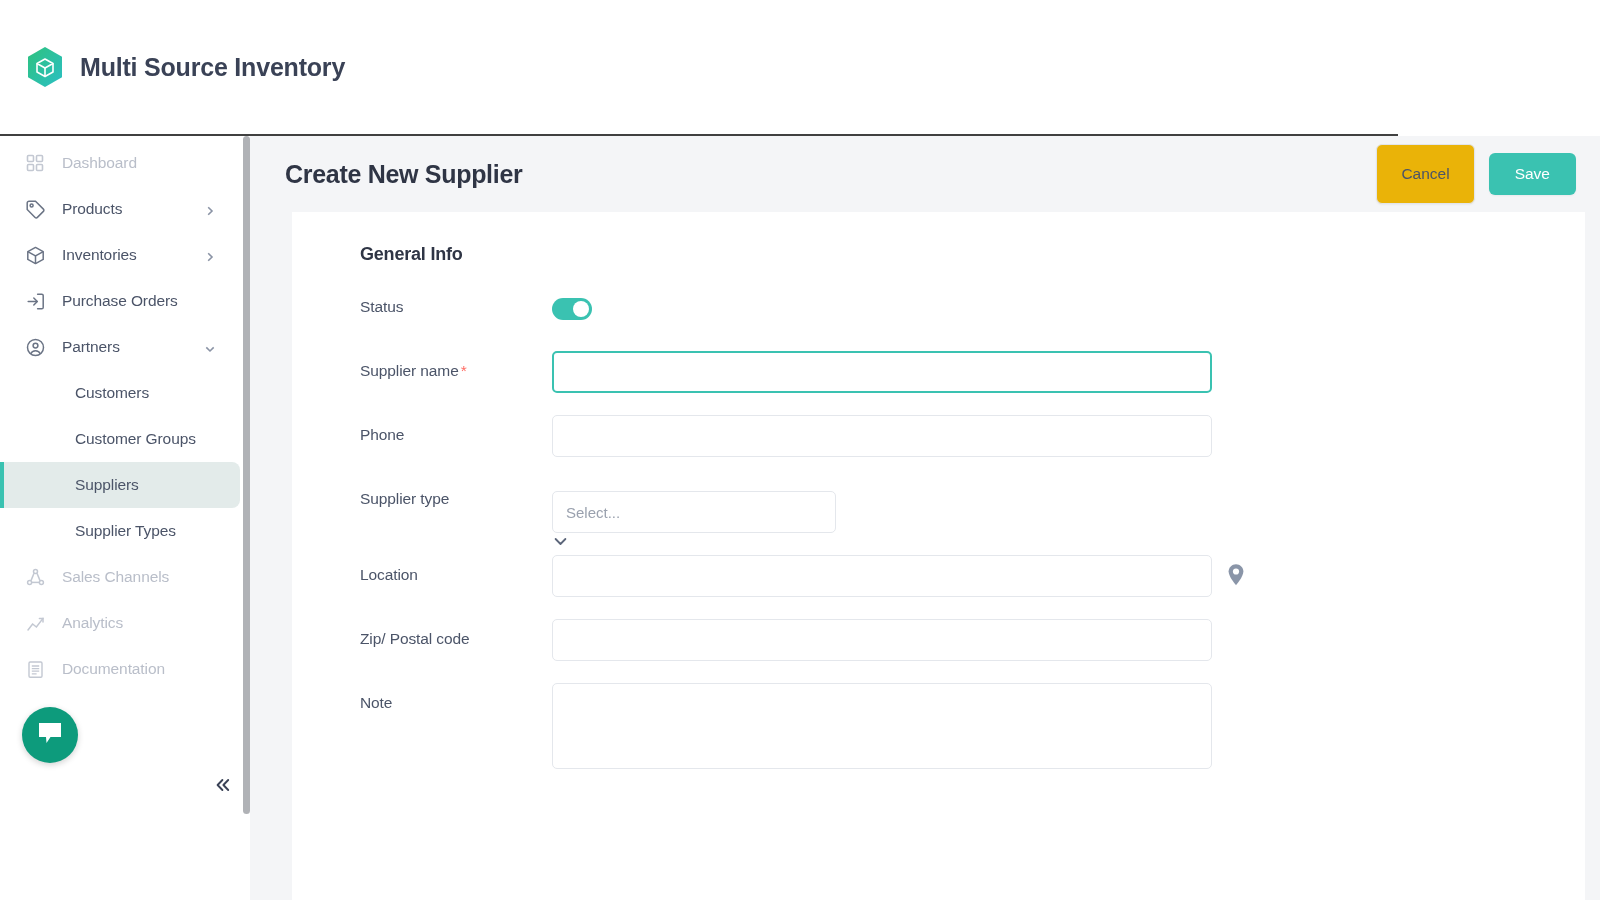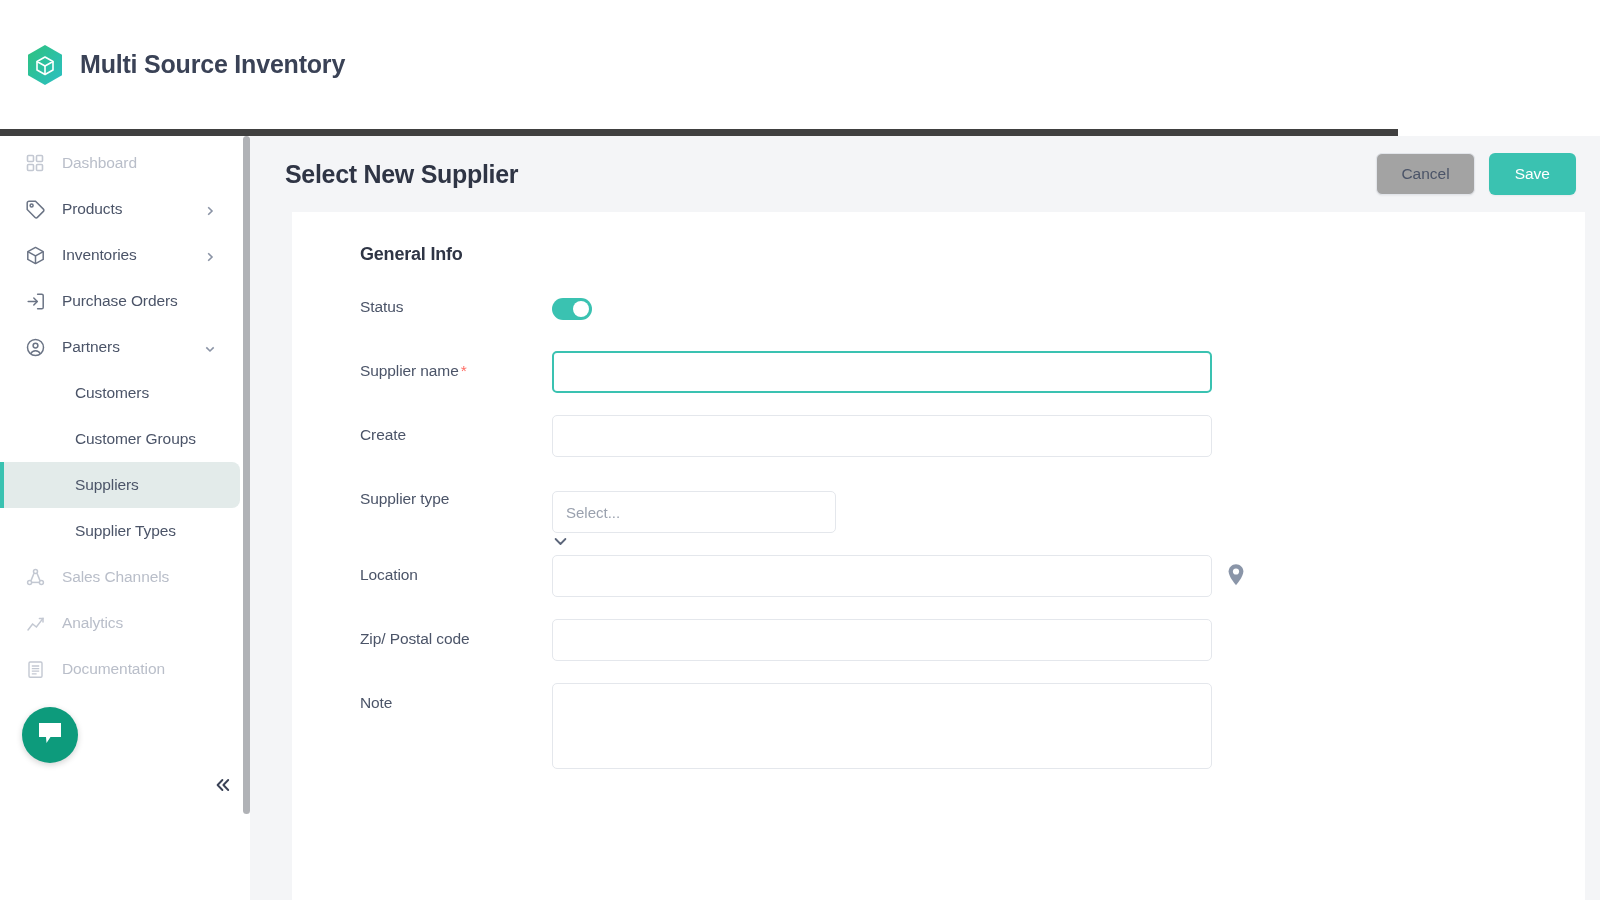--- a/index.html
+++ b/index.html
@@ -7,21 +7,21 @@
     width: 1600px; height: 900px;
     background: #ffffff;
     font-family: "Liberation Sans", sans-serif;
     overflow: hidden;
   }
   #app { position: relative; width: 1600px; height: 900px; background: #ffffff; }
 
   
   .topbar {
     position: absolute; left: 0; top: 0; width: 1398px; height: 136px;
-    background: #ffffff; border-bottom: 7px solid #404040;
+    background: #ffffff; border-bottom: 2px solid #404040;
     display: flex; align-items: center; padding-left: 26px;
   }
   .brand { display: flex; align-items: center; gap: 16px; }
   .brand-logo { width: 38px; height: 42px; display: block; }
   .brand-title {
     font-size: 25px; font-weight: 700; color: #3a4256; letter-spacing: -0.2px;
     white-space: nowrap;
   }
 
   
@@ -85,22 +85,22 @@
   }
   .page-title {
     font-size: 25px; font-weight: 700; color: #2f3545; letter-spacing: -0.3px;
   }
   .head-actions { display: flex; align-items: center; gap: 14px; }
   .btn {
     border-radius: 6px; font-size: 15.5px; cursor: pointer; border: none;
     font-family: "Liberation Sans", sans-serif;
   }
   .btn-cancel {
-    background: #a3a3a3; color: #4b5468; border: 1px solid #e2e5ea;
-    padding: 0 24px; height: 42px; box-shadow: 0 1px 2px rgba(16,24,40,.05);
+    background: #eab308; color: #4b5468; border: 1px solid #e2e5ea;
+    padding: 0 24px; height: 60px; box-shadow: 0 1px 2px rgba(16,24,40,.05);
   }
   .btn-save {
     background: #3ac2b1; color: #ffffff; padding: 0 26px; height: 42px;
     box-shadow: 0 1px 2px rgba(16,24,40,.05);
   }
 
   .card {
     position: absolute; left: 42px; top: 76px; width: 1293px; height: 688px;
     background: #ffffff;
   }
@@ -311,21 +311,21 @@
     <span>
       <svg width="28" height="26" viewBox="0 0 28 26" fill="#ffffff">
         <path d="M3 3 H25 V17 H14.5 L10.5 23 L10 17 H3 Z"></path>
       </svg>
     </span>
   </div>
 
   <div class="main">
 
     <div class="page-head">
-      <div class="page-title">Select New Supplier</div>
+      <div class="page-title">Create New Supplier</div>
       <div class="head-actions">
         <button class="btn btn-cancel">Cancel</button>
         <button class="btn btn-save">Save</button>
       </div>
     </div>
 
     <div class="card">
       <div class="section-title">General Info</div>
 
       <div class="form">
@@ -342,21 +342,21 @@
         <div class="row">
           <div class="lab">
             <span>Supplier name</span><span class="req">*</span>
           </div>
           <div class="ctrl">
             <input class="inp focused" autofocus="" value="" style="">
           </div>
         </div>
 
         <div class="row">
-          <div class="lab">Create</div>
+          <div class="lab">Phone</div>
           <div class="ctrl">
             <input class="inp" value="" style="">
           </div>
         </div>
 
         <div class="row">
           <div class="lab">Supplier type</div>
           <div class="ctrl">
             <div class="sel-wrap">
               <div class="sel">

